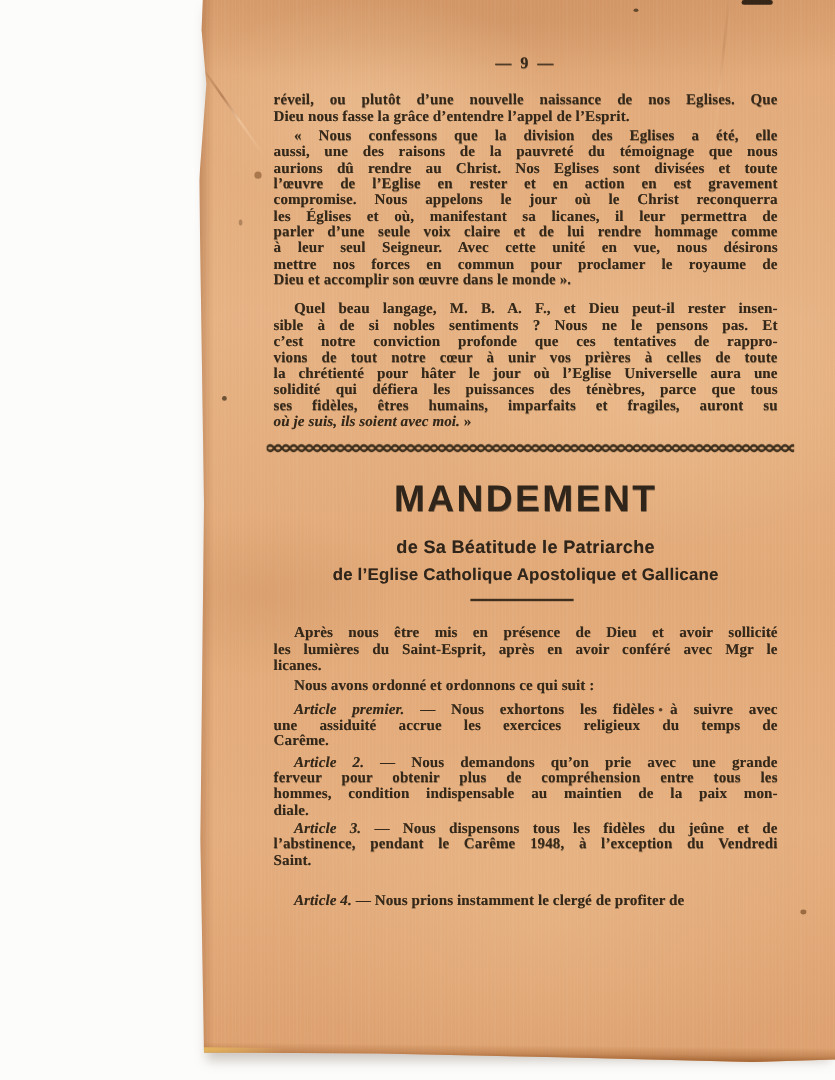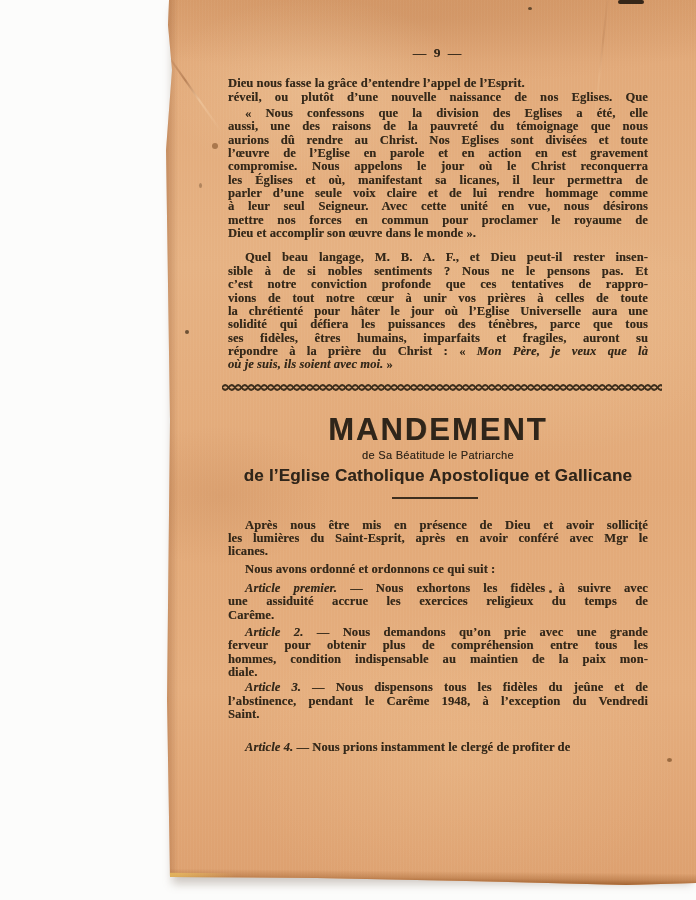--- a/index.html
+++ b/index.html
@@ -82,22 +82,22 @@
   [data-name="para-article-premier"] { margin-top:6px; }
   [data-name="para-article-2"]    { margin-top:4px; }
   [data-name="para-article-3"]    { margin-top:2px; }
   [data-name="para-article-4"]    { margin-top:20px; }
 
   .divider { margin:9px 0 0 -6px; width:440px; height:13px; display:block; }
 
   .heading { font-family:"Liberation Sans", sans-serif; text-align:center; color:#2f251a; }
   .h-title { margin-top:24px; font-size:31px; font-weight:700; letter-spacing:2px; line-height:24px;
              text-shadow:0.3px 0.3px 0 rgba(47,37,26,0.5); }
-  .h-sub1  { margin-top:4px; font-size:11px; font-weight:400; letter-spacing:0.3px; line-height:18px; }
-  .h-sub2  { margin-top:2px; font-size:17px; font-weight:700; letter-spacing:0.2px; line-height:20px; }
+  .h-sub1  { margin-top:20px; font-size:15px; font-weight:700; letter-spacing:0.3px; line-height:18px; }
+  .h-sub2  { margin-top:2px; font-size:14px; font-weight:700; letter-spacing:0.2px; line-height:20px; }
   .h-rule  { width:86px; height:2px; background:#3d2e1e; margin:11px auto 0; transform:translateX(-3px); }
 
   #mandement-paras { margin-top:20px; }
 </style>
 </head>
 <body>
 
 <div class="scan-bg" data-name="scanner-background"></div>
 <div class="page-shadow" data-name="page-shadow"></div>
 
@@ -117,44 +117,43 @@
   <div class="speck speck-f" data-name="paper-blotch"></div>
   <div class="speck speck-g" data-name="ink-speck"></div>
   <div class="speck speck-h" data-name="ink-speck"></div>
 
   <div class="textblock" data-name="text-block">
 
     <div class="pageno" data-name="page-number">— 9 —</div>
 
     <div id="quote-paras" data-name="section-quote">
         <div class="para" data-name="para-reveil">
+          <div class="line" data-name="text-line"><span>réveil, ou plutôt d’une nouvelle naissance de nos Eglises. Que</span></div>
           <div class="line last" data-name="text-line"><span>Dieu nous fasse la grâce d’entendre l’appel de l’Esprit.</span></div>
-          <div class="line" data-name="text-line"><span>réveil, ou plutôt d’une nouvelle naissance de nos Eglises. Que</span></div>
         </div>
         <div class="para" data-name="para-confession">
           <div class="line first" data-name="text-line"><span>« Nous confessons que la division des Eglises a été, elle</span></div>
           <div class="line" data-name="text-line"><span>aussi, une des raisons de la pauvreté du témoignage que nous</span></div>
           <div class="line" data-name="text-line"><span>aurions dû rendre au Christ. Nos Eglises sont divisées et toute</span></div>
-          <div class="line" data-name="text-line"><span>l’œuvre de l’Eglise en parole et en action en est gravement</span></div>
+          <div class="line" data-name="text-line"><span>l’œuvre de l’Eglise en rester et en action en est gravement</span></div>
           <div class="line" data-name="text-line"><span>compromise. Nous appelons le jour où le Christ reconquerra</span></div>
           <div class="line" data-name="text-line"><span>les Églises et où, manifestant sa licanes, il leur permettra de</span></div>
           <div class="line" data-name="text-line"><span>parler d’une seule voix claire et de lui rendre hommage comme</span></div>
           <div class="line" data-name="text-line"><span>à leur seul Seigneur. Avec cette unité en vue, nous désirons</span></div>
           <div class="line" data-name="text-line"><span>mettre nos forces en commun pour proclamer le royaume de</span></div>
           <div class="line last" data-name="text-line"><span>Dieu et accomplir son œuvre dans le monde ».</span></div>
         </div>
         <div class="para" data-name="para-commentaire">
           <div class="line first" data-name="text-line"><span>Quel beau langage, M. B. A. F., et Dieu peut-il rester insen-</span></div>
           <div class="line" data-name="text-line"><span>sible à de si nobles sentiments ? Nous ne le pensons pas. Et</span></div>
           <div class="line" data-name="text-line"><span>c’est notre conviction profonde que ces tentatives de rappro-</span></div>
           <div class="line" data-name="text-line"><span>vions de tout notre cœur à unir vos prières à celles de toute</span></div>
           <div class="line" data-name="text-line"><span>la chrétienté pour hâter le jour où l’Eglise Universelle aura une</span></div>
           <div class="line" data-name="text-line"><span>solidité qui défiera les puissances des ténèbres, parce que tous</span></div>
           <div class="line" data-name="text-line"><span>ses fidèles, êtres humains, imparfaits et fragiles, auront su</span></div>
-          <div class="line" data-name="text-line"><span>répondre à la prière du Christ : « </span><i>Mon Père, je veux que là</i></div>
           <div class="line last" data-name="text-line"><i>où je suis, ils soient avec moi.</i><span> »</span></div>
         </div>
       </div>
 
     <svg class="divider" data-name="braided-divider" viewBox="0 0 440 13" xmlns="http://www.w3.org/2000/svg" aria-hidden="true">
       <defs>
         <pattern id="braid" width="13" height="13" patternUnits="userSpaceOnUse">
           <path d="M0 6.5 Q3.25 1.2 6.5 6.5 T13 6.5" fill="none" stroke="#3c2d1b" stroke-width="1.7"></path>
           <path d="M0 6.5 Q3.25 11.8 6.5 6.5 T13 6.5" fill="none" stroke="#3c2d1b" stroke-width="1.7"></path>
           <path d="M0 6.5 Q3.25 3.3 6.5 6.5 T13 6.5" fill="none" stroke="#3c2d1b" stroke-width="1" opacity="0.75"></path>

